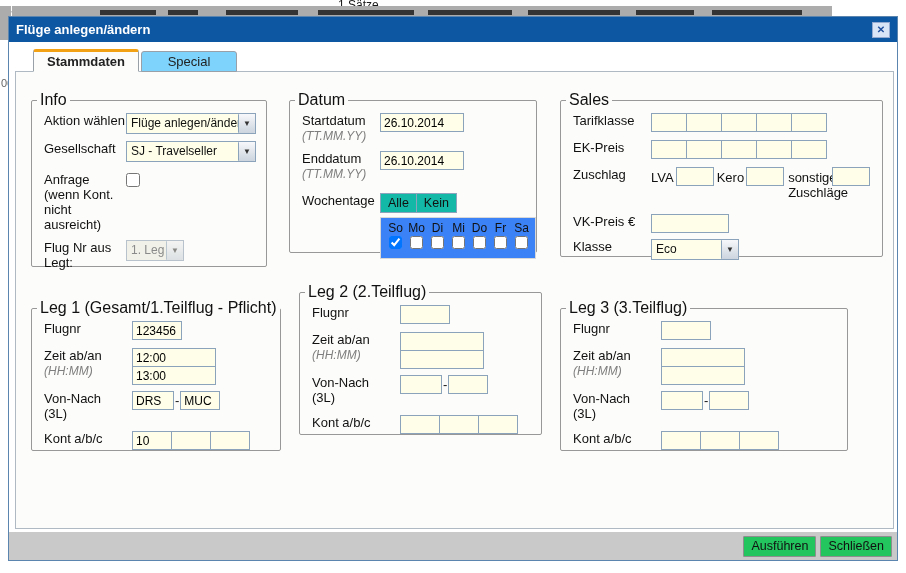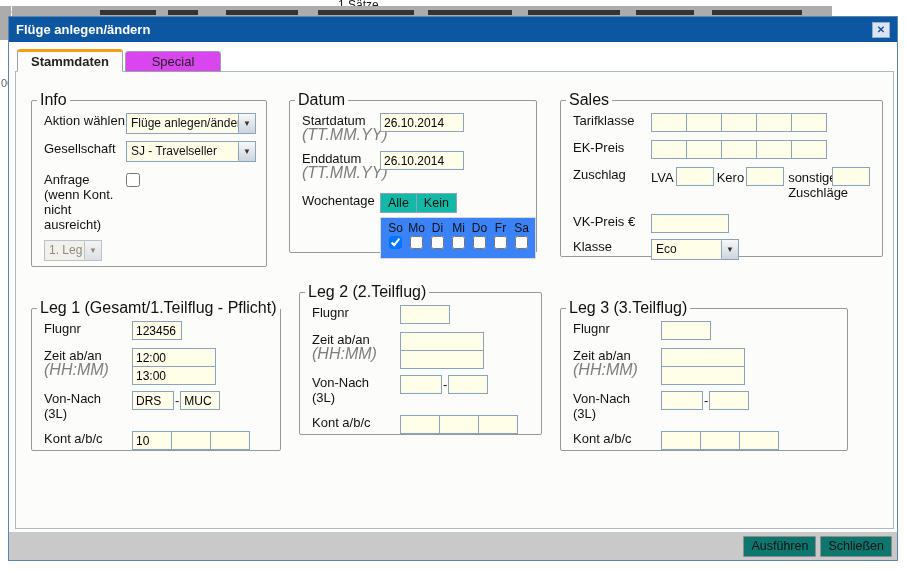--- a/index.html
+++ b/index.html
@@ -18,41 +18,41 @@
 
   
   .dialog { position:absolute; left:8px; top:16px; width:890px; height:545px; background:#ffffff;
             border:1px solid #5b84ae; z-index:5; }
   .titlebar { height:25px; background:#0d57a2; display:flex; align-items:center; padding:0 7px; }
   .titlebar .title { color:#fff; font-weight:bold; font-size:13px; }
   .closebtn { margin-left:auto; width:18px; height:16px; background:#d9e4f6; border:1px solid #93a9cf;
               color:#1f4e9c; display:flex; align-items:center; justify-content:center;
               font-size:10px; font-weight:bold; cursor:pointer; }
 
-  .tabs { position:absolute; left:8px; top:32px; display:flex; align-items:flex-end; height:23px; z-index:7;justify-content:space-between; }
+  .tabs { position:absolute; left:24px; top:32px; display:flex; align-items:flex-end; height:23px; z-index:7;justify-content:space-between; }
   .tab { height:21px; line-height:20px; min-width:96px; text-align:center; padding:0 10px; font-size:13px;
-         border:1px solid #9aa0a8; background:#d946ef; border-radius:3px 3px 0 0; margin-right:2px; color:#222; cursor:pointer; }
+         border:1px solid #9aa0a8; background:#7dd3fc; border-radius:3px 3px 0 0; margin-right:2px; color:#222; cursor:pointer; }
   .tab.active { height:23px; line-height:19px; min-width:106px; font-weight:bold; background:#fcfcfa;
                 border-top:3px solid #f2a114; border-bottom:1px solid #fcfcfa; }
 
   .panel { position:absolute; left:6px; top:54px; width:879px; height:458px; background:#fcfcfa;
            border:1px solid #aeb9c3; }
 
   fieldset.fs { position:absolute; border:1px solid #989898; border-radius:2px; background:transparent; }
   fieldset.fs legend { font-size:16px; color:#111; padding:0 3px; margin-left:5px; white-space:nowrap; }
   .fs-info { left:15px;  top:19px;  width:236px; height:176px; }
   .fs-datum{ left:273px; top:19px;  width:244px; height:162px; }
   .fs-sales{ left:544px; top:19px;  width:323px; height:166px; }
   .fs-leg1 { left:15px;  top:227px; width:236px; height:152px; }
   .fs-leg2 { left:283px; top:211px; width:243px; height:152px; }
   .fs-leg3 { left:544px; top:227px; width:288px; height:152px; }
 
   .row { display:flex; align-items:flex-start; padding-left:12px; }
   .lbl { font-size:13px; color:#111; line-height:15px; }
-  .hint { font-size:16px; font-style:italic; color:#7e7e7e; line-height:13px; }
+  .hint { font-size:12px; font-style:italic; color:#7e7e7e; line-height:13px; }
   .lc-info  { width:82px; flex:none; }
   .lc-datum { width:78px; flex:none; }
   .lc-sales { width:78px; flex:none; }
   .lc-leg   { width:88px; flex:none; }
 
   .inp { background:#fefee9; border:1px solid #8ca3bc; height:19px; padding:1px 3px;
          font:12px "Liberation Sans", sans-serif; color:#000; }
   .date { width:84px; }
   .cell { width:36px; margin-right:-1px; }
   .zeit { display:block; width:84px; }
@@ -80,21 +80,21 @@
   .wpanel { width:156px; height:42px; background:#3b82f6; border:1px solid #d8d8d8; display:flex;
             padding:3px 2px 0 4px; }
   .wday { width:21px; text-align:center; font-size:12px; }
   .wday input { width:13px; height:13px; margin-top:1px; }
 
   .zlbl { font-size:13px; line-height:15px; margin:3px 2px 0 0; }
   .sonst { width:66px; margin-left:4px; }
 
   .footer { position:absolute; left:0; right:0; bottom:0; height:28px; background:#c9c9c9;
             display:flex; align-items:center; justify-content:flex-end; gap:4px; padding-right:5px; }
-  .fbtn { height:21px; padding:0 7px; background:#0f766e; border:1px solid #8e8e8e; border-radius:1px;
+  .fbtn { height:21px; padding:0 7px; background:#22c55e; border:1px solid #8e8e8e; border-radius:1px;
           font:12.5px "Liberation Sans", sans-serif; color:#111; cursor:pointer; }
 
   .mt4{margin-top:4px}.mt6{margin-top:6px}.mt7{margin-top:7px}.mt8{margin-top:8px}
   .mt10{margin-top:10px}.mt12{margin-top:12px}.mt14{margin-top:14px}
 </style>
 </head>
 <body>
 
 <div class="screen">
 
@@ -141,20 +141,21 @@
           <div class="sel sel-w130">
             <span class="txt">SJ - Travelseller</span>
             <span class="arw">▼</span>
           </div>
         </div>
         <div class="row mt10">
           <span class="lbl lc-info">Anfrage (wenn Kont. nicht ausreicht)</span>
           <input type="checkbox" class="cb" style="">
         </div>
         <div class="row mt8">
+          <span class="lbl lc-info">Flug Nr aus Legt:</span>
           <div class="sel sel-w58 disabled">
             <span class="txt">1. Leg</span>
             <span class="arw">▼</span>
           </div>
         </div>
       </fieldset>
 
       <fieldset class="fs fs-datum">
         <legend>Datum</legend>
         <div class="row mt4">

